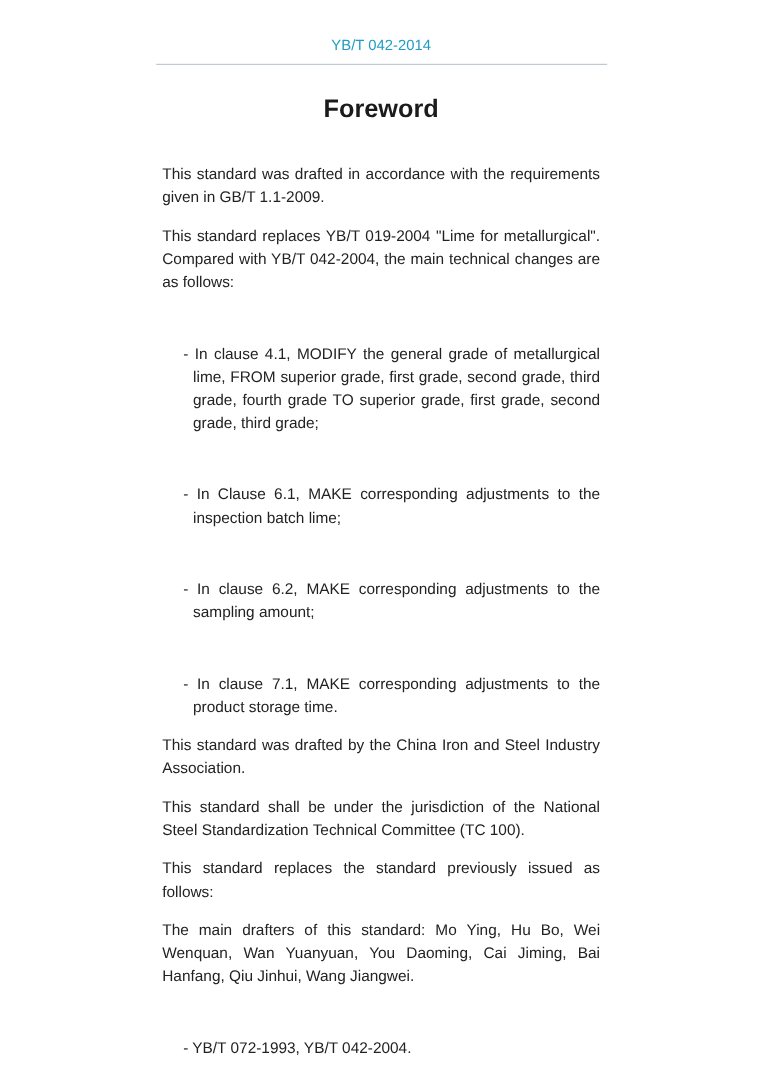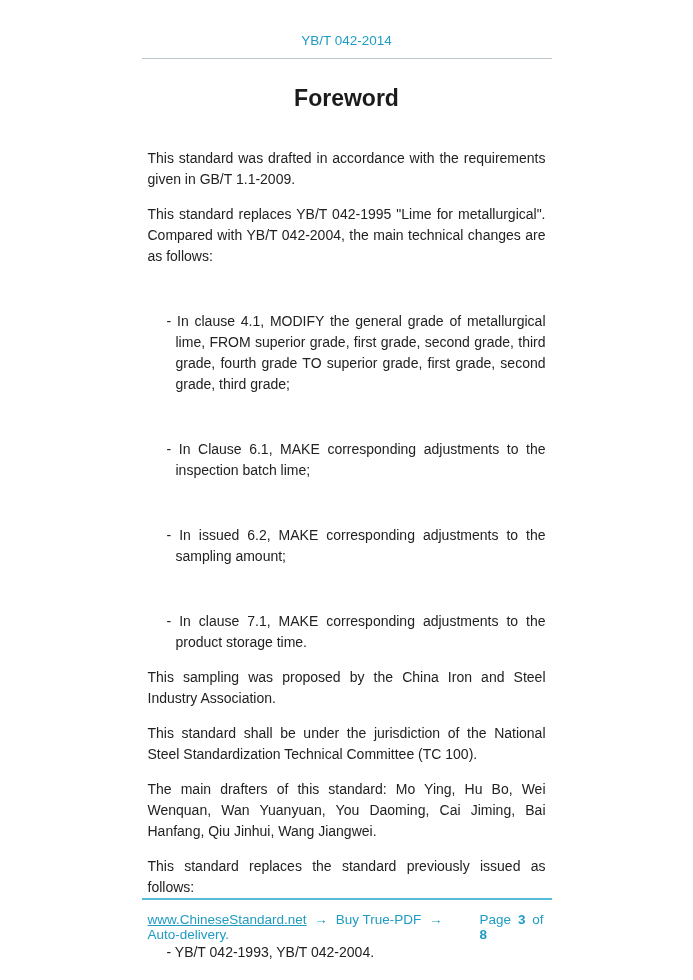--- a/index.html
+++ b/index.html
@@ -91,44 +91,26 @@
 
   <div class="header">
     <div class="doc-number">YB/T 042-2014</div>
     <hr class="header-rule">
   </div>
 
   <h1 class="page-title">Foreword</h1>
 
   <div class="content">
     <p class="para">This standard was drafted in accordance with the requirements given in GB/T 1.1-2009.</p>
-    <p class="para">This standard replaces YB/T 042-1995 "Lime for metallurgical". Compared with YB/T 042-2004, the main technical changes are as follows:</p>
+    <p class="para">This standard replaces YB/T 019-2004 "Lime for metallurgical". Compared with YB/T 042-2004, the main technical changes are as follows:</p>
     <p class="list-item">- In clause 4.1, MODIFY the general grade of metallurgical lime, FROM superior grade, first grade, second grade, third grade, fourth grade TO superior grade, first grade, second grade, third grade;</p>
     <p class="list-item">- In Clause 6.1, MAKE corresponding adjustments to the inspection batch lime;</p>
-    <p class="list-item">- In issued 6.2, MAKE corresponding adjustments to the sampling amount;</p>
+    <p class="list-item">- In clause 6.2, MAKE corresponding adjustments to the sampling amount;</p>
     <p class="list-item">- In clause 7.1, MAKE corresponding adjustments to the product storage time.</p>
-    <p class="para">This sampling was proposed by the China Iron and Steel Industry Association.</p>
+    <p class="para">This standard was drafted by the China Iron and Steel Industry Association.</p>
     <p class="para">This standard shall be under the jurisdiction of the National Steel Standardization Technical Committee (TC 100).</p>
+    <p class="para">This standard replaces the standard previously issued as follows:</p>
     <p class="para">The main drafters of this standard: Mo Ying, Hu Bo, Wei Wenquan, Wan Yuanyuan, You Daoming, Cai Jiming, Bai Hanfang, Qiu Jinhui, Wang Jiangwei.</p>
-    <p class="para">This standard replaces the standard previously issued as follows:</p>
-    <p class="list-item">- YB/T 042-1993, YB/T 042-2004.</p>
+    <p class="list-item">- YB/T 072-1993, YB/T 042-2004.</p>
   </div>
 
-  <div class="footer">
-    <hr class="footer-rule">
-    <div class="footer-row">
-      <div class="footer-left">
-        <a class="site-link">www.ChineseStandard.net</a>
-        <span>→</span>
-        <span>Buy True-PDF</span>
-        <span>→</span>
-        <span>Auto-delivery.</span>
-      </div>
-      <div class="footer-right">
-        <span>Page</span>
-        <span class="pg-num">3</span>
-        <span>of</span>
-        <span class="pg-num">8</span>
-      </div>
-    </div>
-  </div>
 
 </div>
 
 </body></html>

